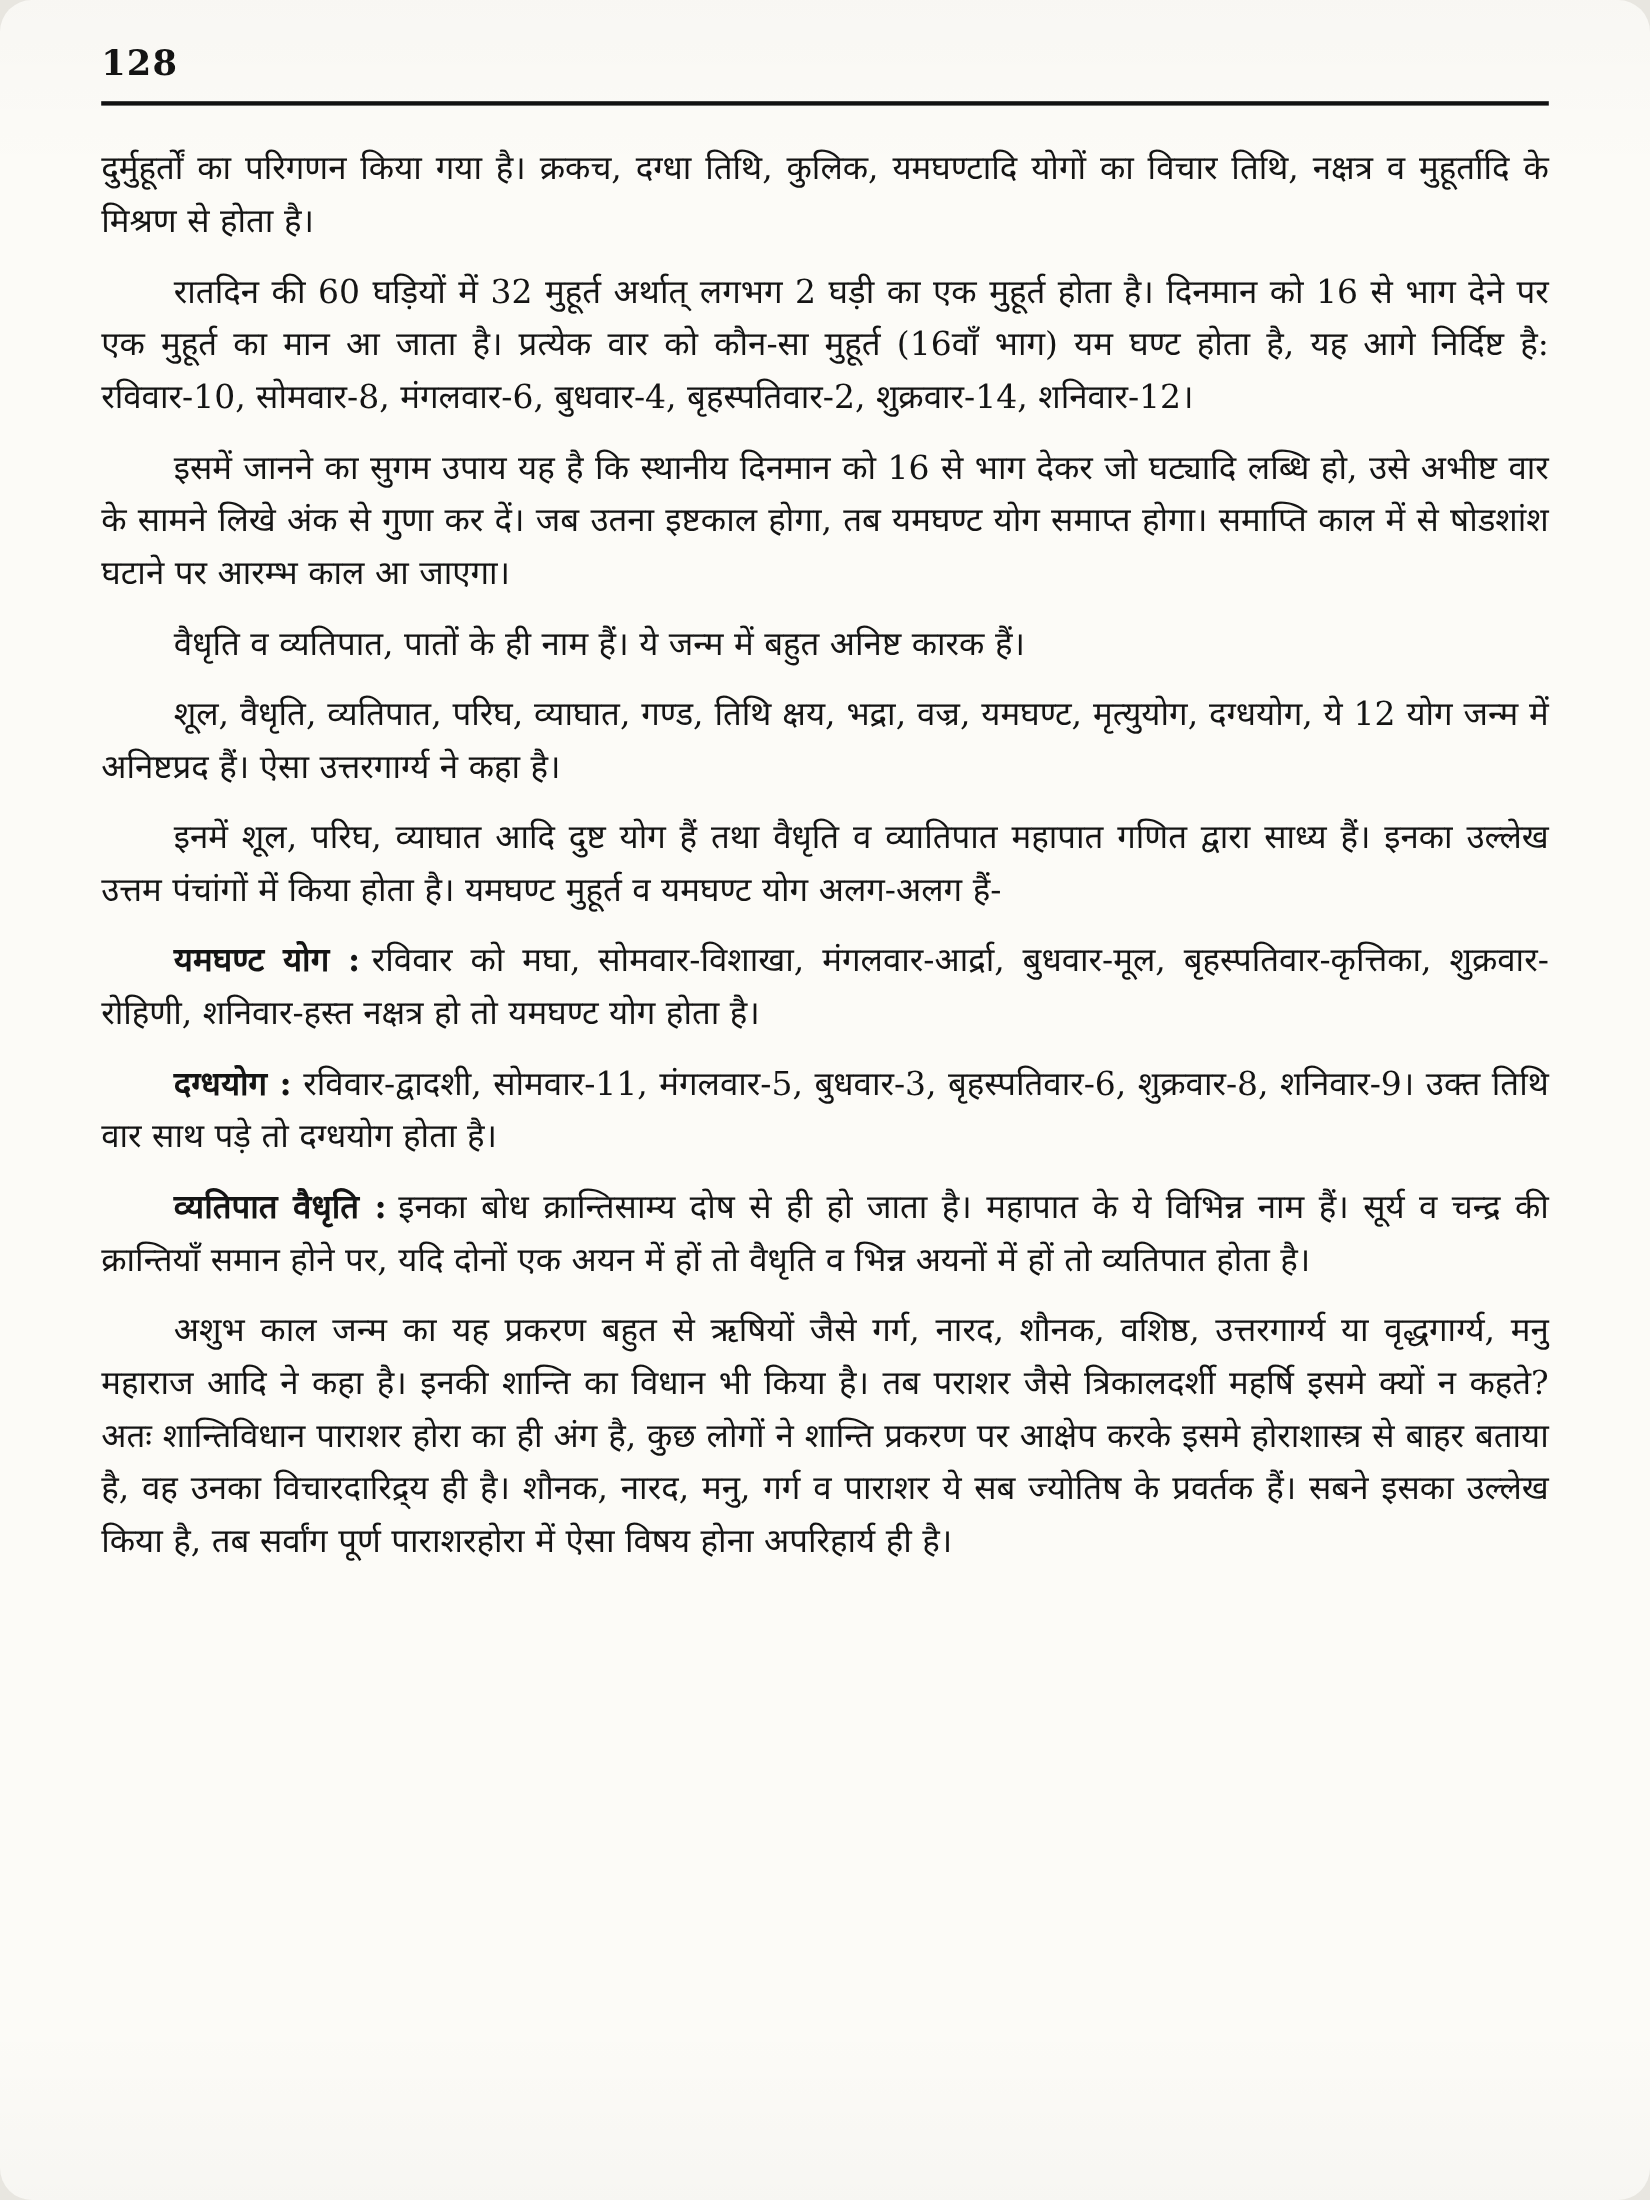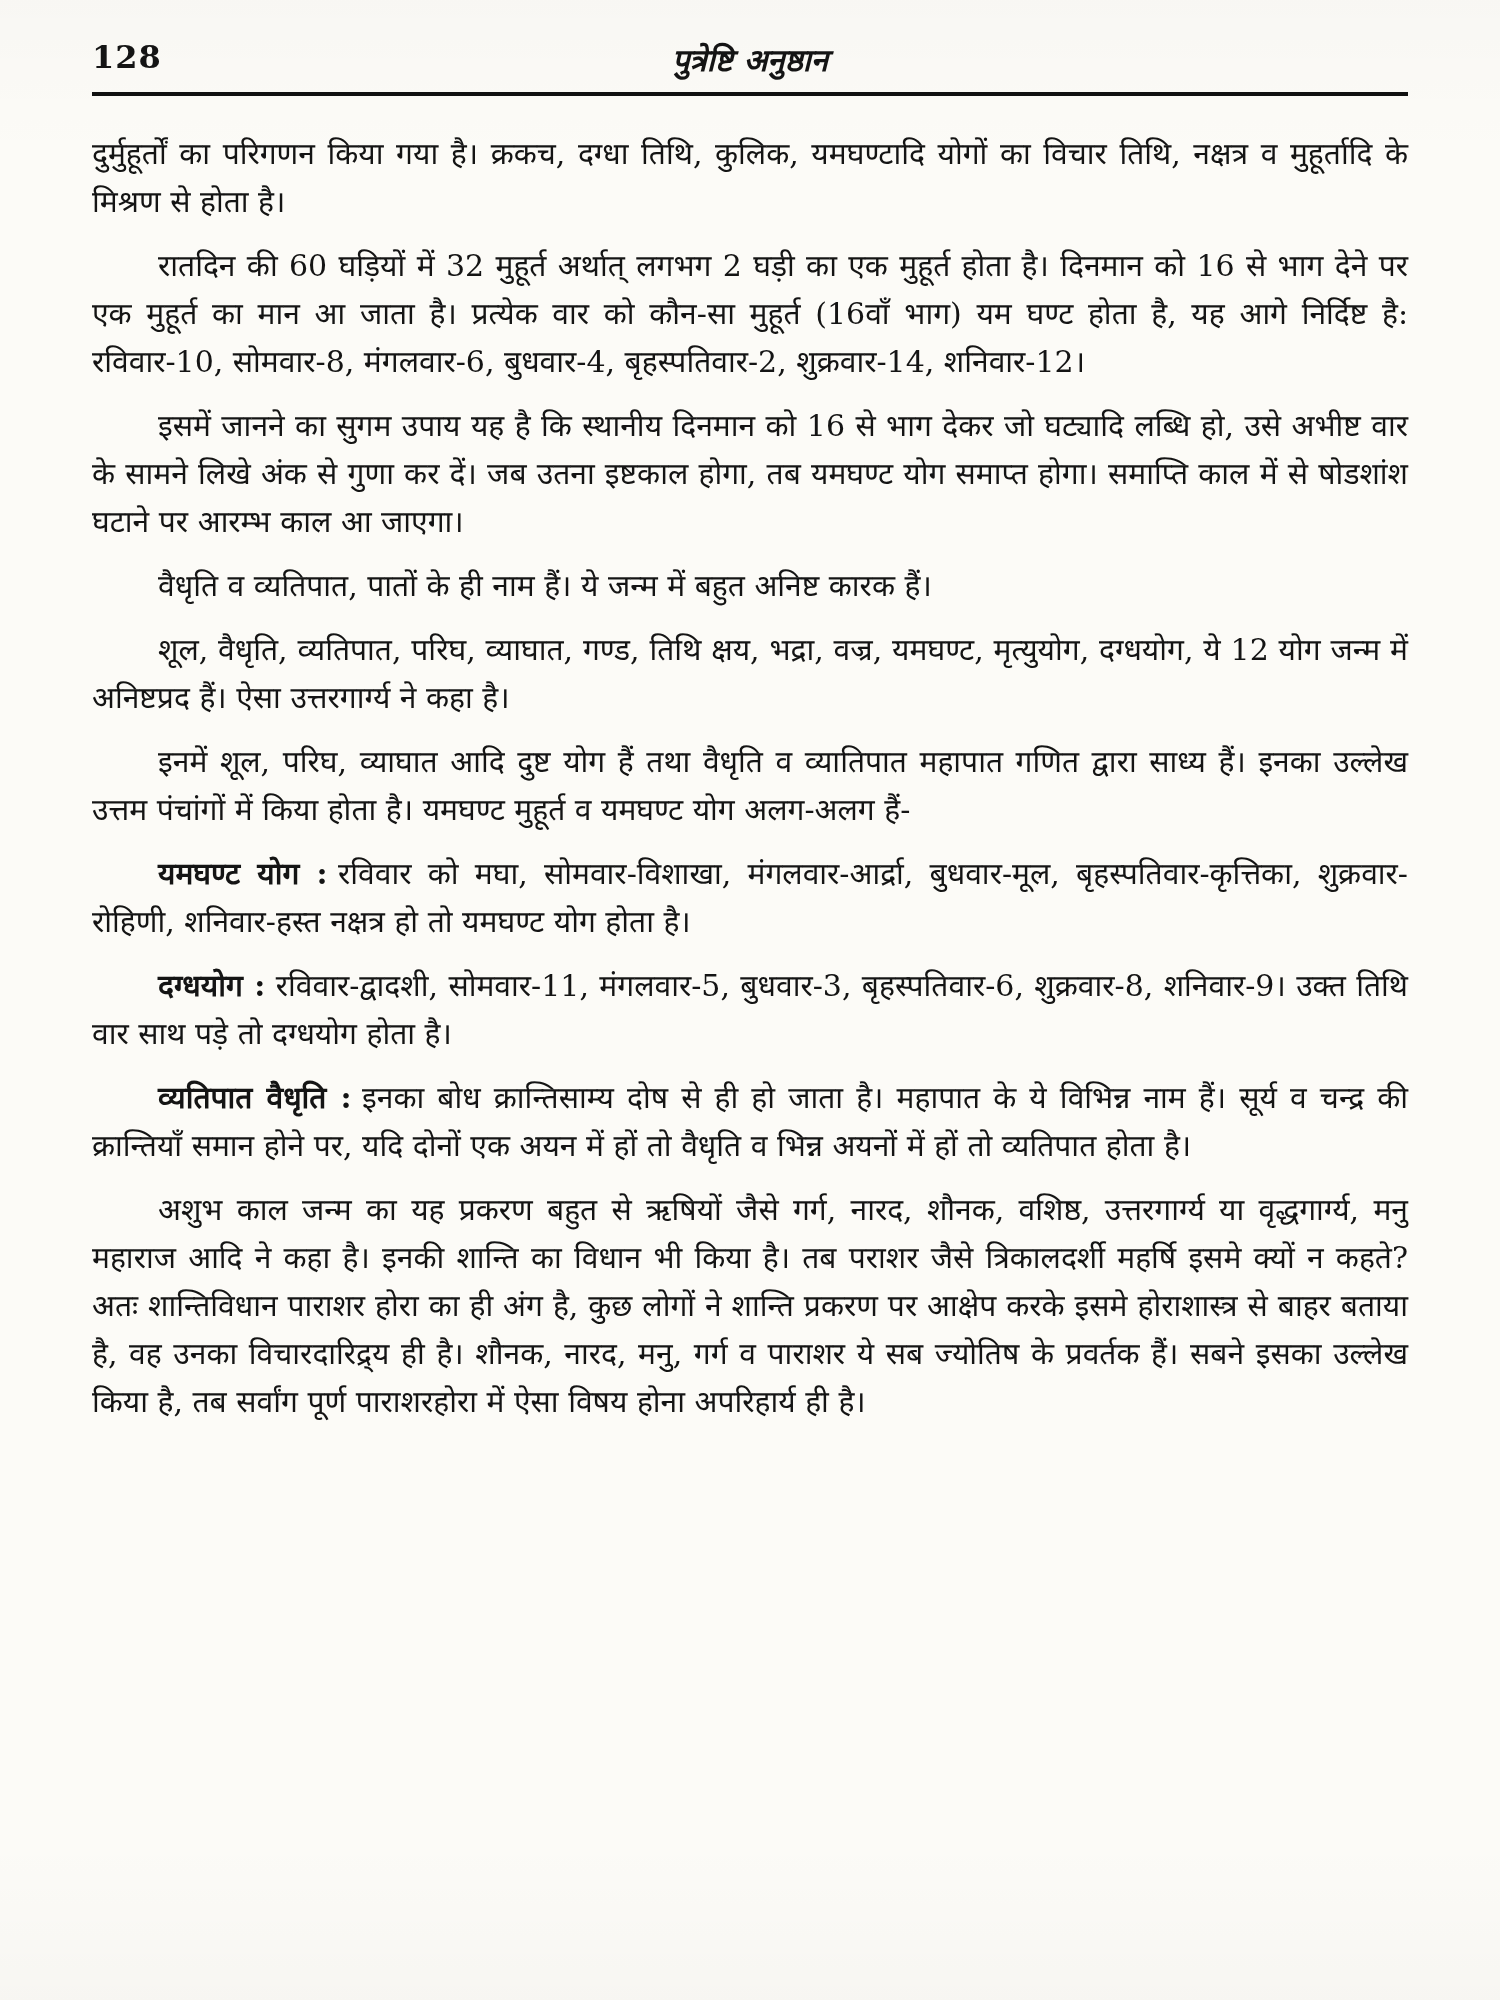--- a/index.html
+++ b/index.html
@@ -11,20 +11,21 @@
     position: relative;
     width: 1500px;
     height: 2000px;
     margin: 0 auto;
     background: #fcfbf7;
     color: #141414;
     font-family: "DejaVu Serif", "Liberation Serif", serif;
     box-sizing: border-box;
     padding: 38px 92px 40px 92px;
     overflow: hidden;
+    border-radius: 29px;
   }
   
   .page::before {
     content: "";
     position: absolute;
     inset: 0;
     background: linear-gradient(180deg, rgba(0,0,0,0.015), rgba(0,0,0,0) 8%, rgba(0,0,0,0) 92%, rgba(0,0,0,0.02));
     pointer-events: none;
   }
   .page-header {
@@ -71,21 +72,20 @@
     margin-right: 0.35em;
   }
 </style>
 </head>
 <body>
 
 <div class="page">
 
   <div class="page-header">
     <span class="page-number">128</span>
-    <span class="page-title">पुत्रेष्टि अनुष्ठान</span>
   </div>
   <hr class="header-rule">
 
   <div class="content">
 
     <p class="para noindent">
       <span>दुर्मुहूर्तों का परिगणन किया गया है। क्रकच, दग्धा तिथि, कुलिक, यमघण्टादि योगों का विचार तिथि, नक्षत्र व मुहूर्तादि के मिश्रण से होता है।</span>
     </p>
 
     <p class="para">

